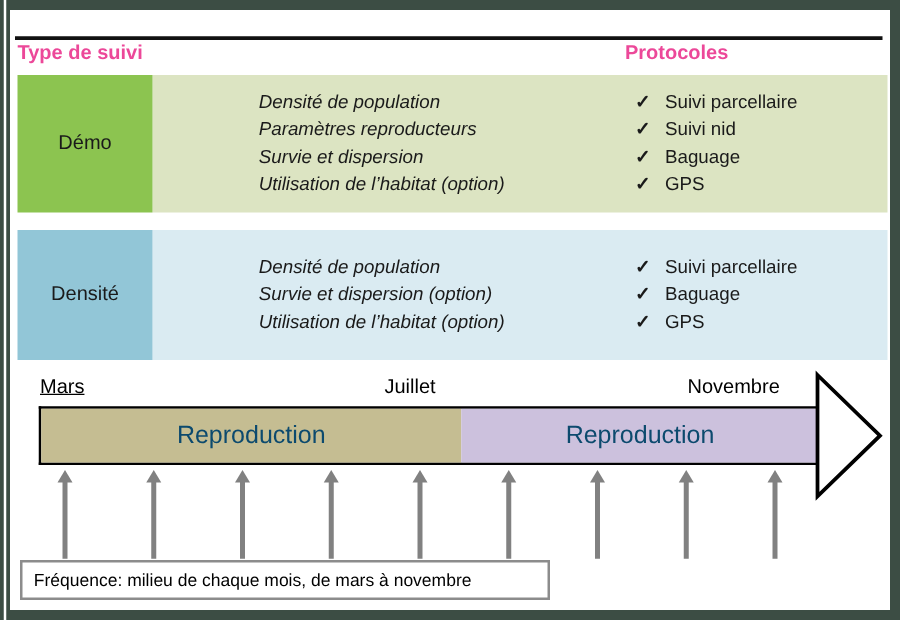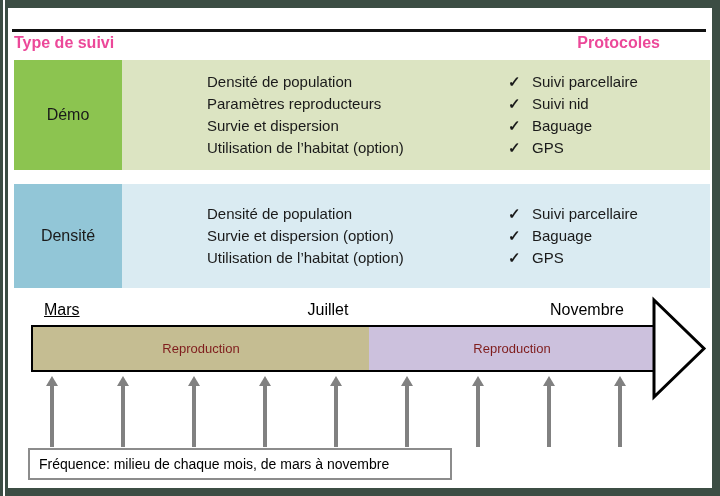--- a/index.html
+++ b/index.html
@@ -7,62 +7,62 @@
     position:relative;width:720px;height:496px;background:#fff;overflow:hidden;
     font-family:"Liberation Sans", sans-serif;color:#1a1a1a;
   }
   .frame-border{position:absolute;inset:0;border:8px solid var(--frame,#3c4d44);pointer-events:none;z-index:9;box-sizing:border-box;}
   .frame-accent{position:absolute;left:3px;top:0;width:2px;height:100%;background:#fff;z-index:10;}
 
   .top-line{position:absolute;left:12px;top:29px;width:694px;height:3px;background:#111;}
   .hdr{position:absolute;top:34px;font-size:16px;font-weight:bold;color:#ec4899;}
   .hdr-type{left:14px;}
   .hdr-obj{left:230px;width:160px;text-align:center;}
-  .hdr-proto{left:500px;width:160px;text-align:right;}
+  .hdr-proto{left:500px;width:160px;text-align:left;}
 
   .type-cell{position:absolute;left:14px;width:108px;display:flex;align-items:center;justify-content:center;font-size:16px;}
   .type-demo{top:60px;height:110px;background:var(--demo-cell,#8cc450);}
   .type-allege{top:184px;height:104px;background:var(--allege-cell,#92c6d7);}
   .row-bg{position:absolute;left:122px;width:588px;}
   .row1-bg{top:60px;height:110px;background:var(--demo-row-bg,#dce4c2);}
   .row2-bg{top:184px;height:104px;background:var(--allege-row-bg,#daebf2);}
 
   .obj-list{position:absolute;left:207px;display:flex;flex-direction:column;justify-content:center;font-size:15px;}
   .obj-row1{top:60px;height:110px;}
   .obj-row2{top:184px;height:104px;}
-  .obj-line{line-height:22px;white-space:nowrap;}
+  .obj-line{line-height:22px;white-space:nowrap;font-style:italic;}
 
   .proto-list{position:absolute;left:508px;display:flex;flex-direction:column;justify-content:center;font-size:15px;}
   .proto-row1{top:60px;height:110px;}
   .proto-row2{top:184px;height:104px;}
   .proto-line{line-height:22px;white-space:nowrap;display:flex;align-items:baseline;}
   .check{display:inline-block;width:24px;font-weight:bold;color:#1a1a1a;}
 
   .tl-label{position:absolute;top:301px;font-size:16px;color:#000;}
-  .tl-mars{left:44px;text-decoration:underline;}
+  .tl-mars{left:32px;text-decoration:underline;}
   .tl-juillet{left:278px;width:100px;text-align:center;}
   .tl-novembre{left:550px;width:100px;}
 
   .tl-bar{position:absolute;left:31px;top:325px;width:624px;height:47px;box-sizing:border-box;
     border:2px solid #000;border-right:none;display:flex;}
-  .tl-seg{display:flex;align-items:center;justify-content:center;font-size:13px;color:#7f1d1d;}
+  .tl-seg{display:flex;align-items:center;justify-content:center;font-size:20px;color:#0c4a6e;}
   .seg-repro{width:336px;background:var(--reproduction,#c5bd92);}
   .seg-rassemble{flex:1;background:var(--rassemblement,#ccc1dd);}
   .tl-head{position:absolute;left:652px;top:296px;width:56px;height:105px;}
 
   .month-arrows{position:absolute;left:46px;top:376px;width:580px;height:71px;
     display:flex;justify-content:space-between;}
   .up-arrow{position:relative;width:12px;height:100%;}
   .up-arrow::before{content:'';position:absolute;top:0;left:0;width:0;height:0;
     border-left:6px solid transparent;border-right:6px solid transparent;
     border-bottom:10px solid var(--arrow-gray,#818181);}
   .up-arrow::after{content:'';position:absolute;left:4px;top:8px;bottom:0;width:4px;
     background:var(--arrow-gray,#818181);}
 
-  .freq-box{position:absolute;left:28px;top:448px;width:424px;height:32px;box-sizing:border-box;
+  .freq-box{position:absolute;left:16px;top:448px;width:424px;height:32px;box-sizing:border-box;
     background:#fff;border:2px solid #8c8c8c;display:flex;align-items:center;
     padding-left:9px;font-size:14px;color:#000;white-space:nowrap;z-index:3;}
 </style>
 </head>
 <body>
 
 <div class="page">
 
   <div class="top-line"></div>
   <div class="hdr hdr-type">Type de suivi</div>

